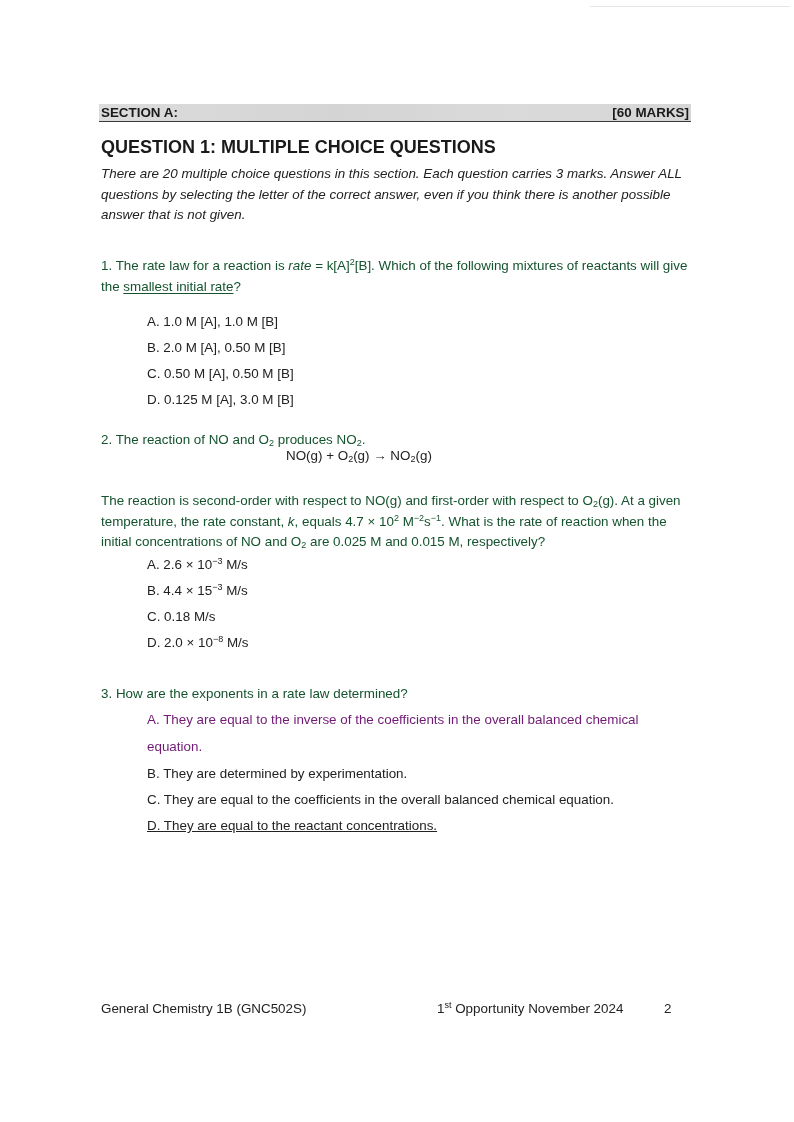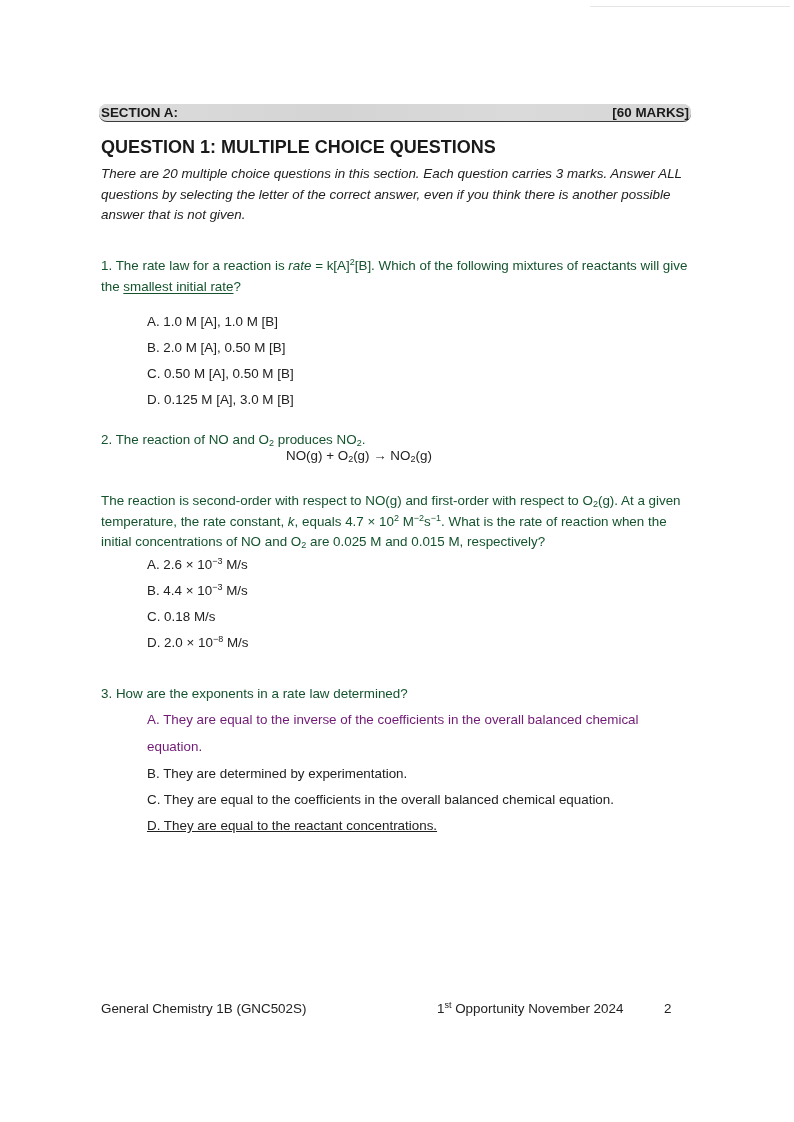--- a/index.html
+++ b/index.html
@@ -11,21 +11,20 @@
     }
     .page { position: absolute; left: 0; top: 0; width: 794px; height: 1122px; }
     .top-rule { position: absolute; left: 590px; top: 6px; width: 200px; height: 1px; background: #e6e6e6; }
 
     .section-bar {
       position: absolute; left: 99px; top: 104px; width: 592px; height: 18px;
       background: #d9d9d9;
       background-image: linear-gradient(90deg, #dcdcdc 0%, #d4d4d4 40%, #dadada 70%, #d6d6d6 100%);
       border-bottom: 1.5px solid #3a3a3a;
       box-sizing: border-box;
-      border-radius: 8px;
     }
     .section-title, .section-marks {
       position: absolute; top: 1px; font-weight: bold; font-size: 13.4px; color: #1a1a1a;
       text-decoration: underline; text-underline-offset: 2px;
     }
     .section-title { left: 2px; text-decoration: none; }
     .section-marks { right: 2px; text-decoration: none; }
 
     .q-heading { position: absolute; left: 101px; top: 137px; font-weight: bold; font-size: 18px; color: #1a1a1a; }
 
@@ -70,21 +69,21 @@
   <div class="opt" style="top:364px;">C. 0.50 M [A], 0.50 M [B]</div>
   <div class="opt" style="top:390px;">D. 0.125 M [A], 3.0 M [B]</div>
 
   <div class="q-stem" style="top:430px;"><span>2.</span> <span>The reaction of NO and O</span><sub>2</sub><span> produces NO</span><sub>2</sub><span>.</span></div>
 
   <div class="equation"><span>NO(g) + O</span><sub>2</sub><span>(g) →  NO</span><sub>2</sub><span>(g)</span></div>
 
   <div class="q-stem" style="top:491px;"><span>The reaction is second-order with respect to NO(g) and first-order with respect to O</span><sub>2</sub><span>(g). At a given temperature, the rate constant, </span><i>k</i><span>, equals 4.7 × 10</span><sup>2</sup><span> M</span><sup>−2</sup><span>s</span><sup>−1</sup><span>. What is the rate of reaction when the initial concentrations of NO and O</span><sub>2</sub><span> are 0.025 M and 0.015 M, respectively?</span></div>
 
   <div class="opt" style="top:555px;text-align:right;"><span>A. 2.6 × 10</span><sup>−3</sup><span> M/s</span></div>
-  <div class="opt" style="top:581px;"><span>B. 4.4 × 10</span><sup>−3</sup><span> M/s</span></div>
+  <div class="opt" style="top:581px;"><span>B. 4.4 × 15</span><sup>−3</sup><span> M/s</span></div>
   <div class="opt" style="top:607px;"><span>C. 0.18 M/s</span><sup></sup><span></span></div>
   <div class="opt" style="top:633px;"><span>D. 2.0 × 10</span><sup>−8</sup><span> M/s</span></div>
 
   <div class="q-stem" style="top:684px;"><span>3.</span> <span>How are the exponents in a rate law determined?</span></div>
 
   <div class="opt-wrap" style="top:706px;">A. They are equal to the inverse of the coefficients in the overall balanced chemical equation.</div>
   <div class="opt" style="top:790px;">C. They are equal to the coefficients in the overall balanced chemical equation.</div>
   <div class="opt" style="top:764px;">B. They are determined by experimentation.</div>
   <div class="opt" style="top:816px;text-decoration:underline;">D. They are equal to the reactant concentrations.</div>
 

